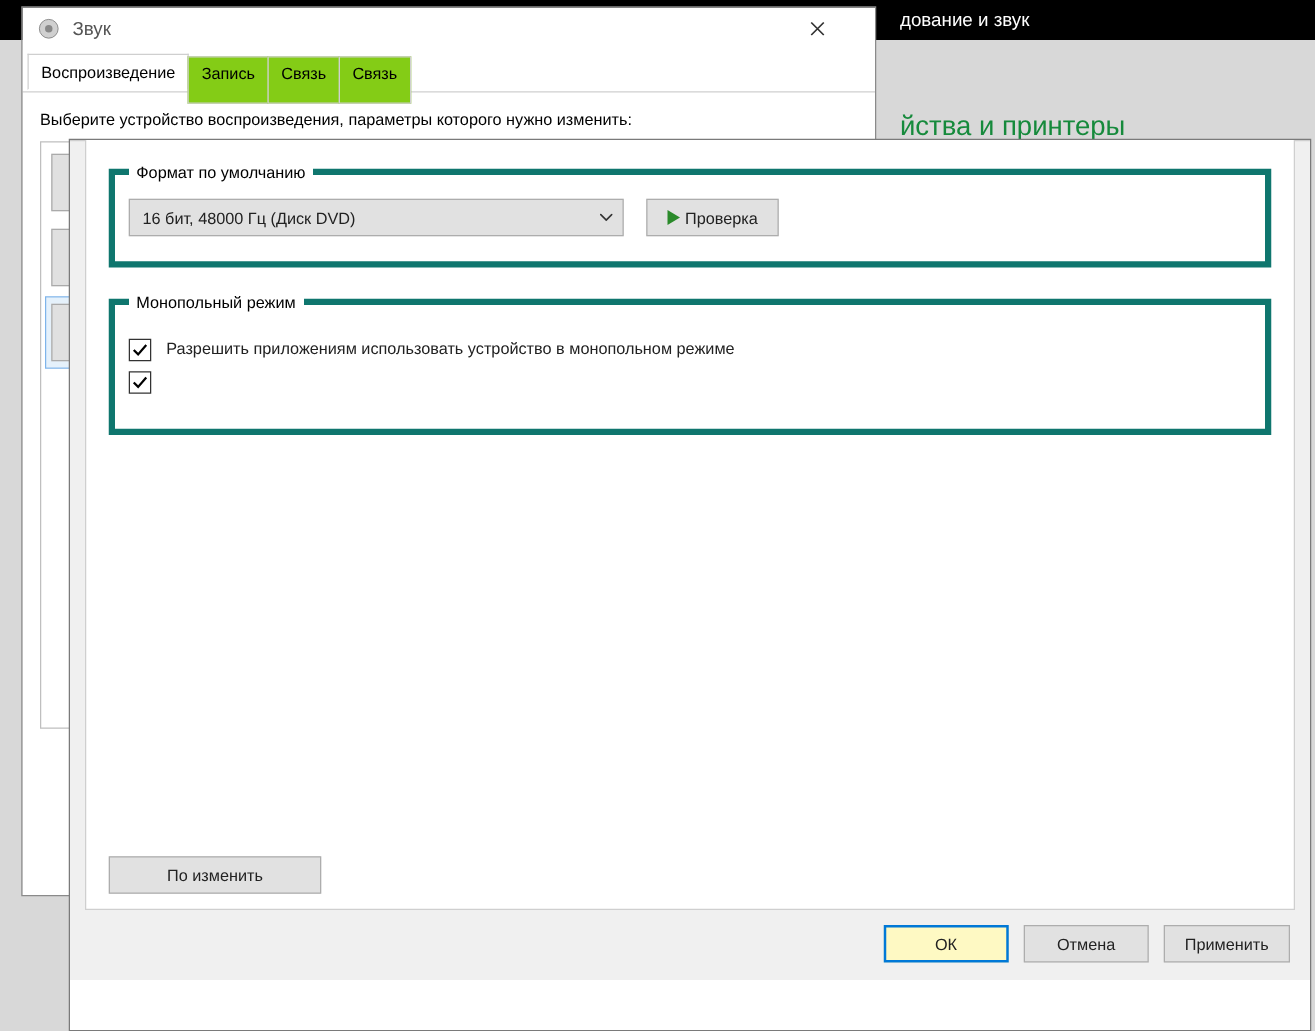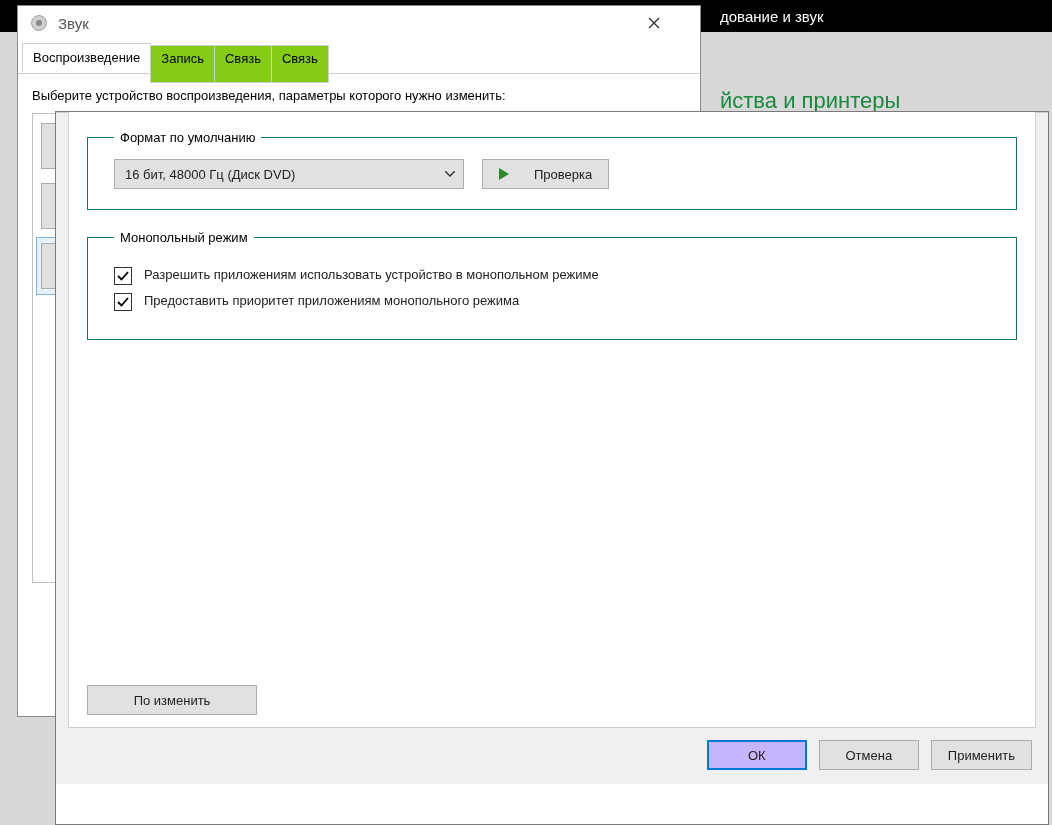--- a/index.html
+++ b/index.html
@@ -58,40 +58,40 @@
   .props-tabs .tab { background:#f8f8f8; }
   .props-tabs .tab.active { background:#fff; border-bottom:1px solid #fff; padding:7px 12px;}
   .props-tabs .tab.inactive { top:1px; padding:6px 10px;}
   .tab-panel {
     border:1px solid #cfcfcf; border-top:none; background:#fff; flex:1;
     padding:18px 18px 12px 18px; display:flex; flex-direction:column;
     margin-top:-1px;
   }
 
   fieldset.group {
-    border:1px solid #0f766e; padding:14px 16px 20px 26px; margin:0 0 20px 0;
+    border:5px solid #0f766e; padding:14px 16px 20px 11px; margin:0 0 20px 0;
   }
   fieldset.group legend { padding:0 6px; font-size:13px; color:#000; }
   .group-desc { margin:4px 0 18px 0; line-height:1.6; max-width:520px; }
 
   .row { display:flex; align-items:center; gap:18px; }
 
   .dropdown {
-    width:350px; height:30px; border:1px solid #adadad; background:#e1e1e1;
+    width:396px; height:30px; border:1px solid #adadad; background:#e1e1e1;
     display:inline-flex; align-items:center; justify-content:space-between;
     padding:0 6px 0 10px; font-size:13px;
   }
   .chevron { width:14px; display:flex; justify-content:center; }
 
   .btn {
     height:30px; padding:0 16px; border:1px solid #adadad; background:#e1e1e1;
-    display:inline-flex; align-items:center; justify-content:center; font-size:13px; gap:25px;
+    display:inline-flex; align-items:center; justify-content:center; font-size:13px; gap:4px;
     min-width:92px;
   }
-  .btn.primary { border:2px solid #0078d7; background:#c4b5fd;justify-content:center; }
+  .btn.primary { border:2px solid #0078d7; background:#fef9c3;justify-content:center; }
   .btn.wide { min-width:100px; }
 
   .checkbox-row { display:flex; align-items:flex-start; gap:12px; margin:8px 0; }
   .checkbox {
     width:18px; height:18px; border:1px solid #333; display:inline-flex; align-items:center; justify-content:center;
   }
   .checkmark { width:12px; height:12px; }
 
   .spacer { flex:1; }
   .footer-row {
@@ -183,21 +183,20 @@
               </svg>
           </span>
           <span>Разрешить приложениям использовать устройство в монопольном режиме</span>
         </div>
         <div class="checkbox-row">
           <span class="checkbox">
             <svg class="checkmark" viewBox="0 0 12 12">
                 <path d="M1 6 L4.5 9.5 L11 2" fill="none" stroke="#000" stroke-width="1.8"></path>
               </svg>
           </span>
-          <span>Предоставить приоритет приложениям монопольного режима</span>
         </div>
       </fieldset>
 
       <div class="spacer"></div>
 
       <div class="defaults-row">
         <div class="btn" style="min-width:170px">
           <span>По изменить</span>
         </div>
       </div>

